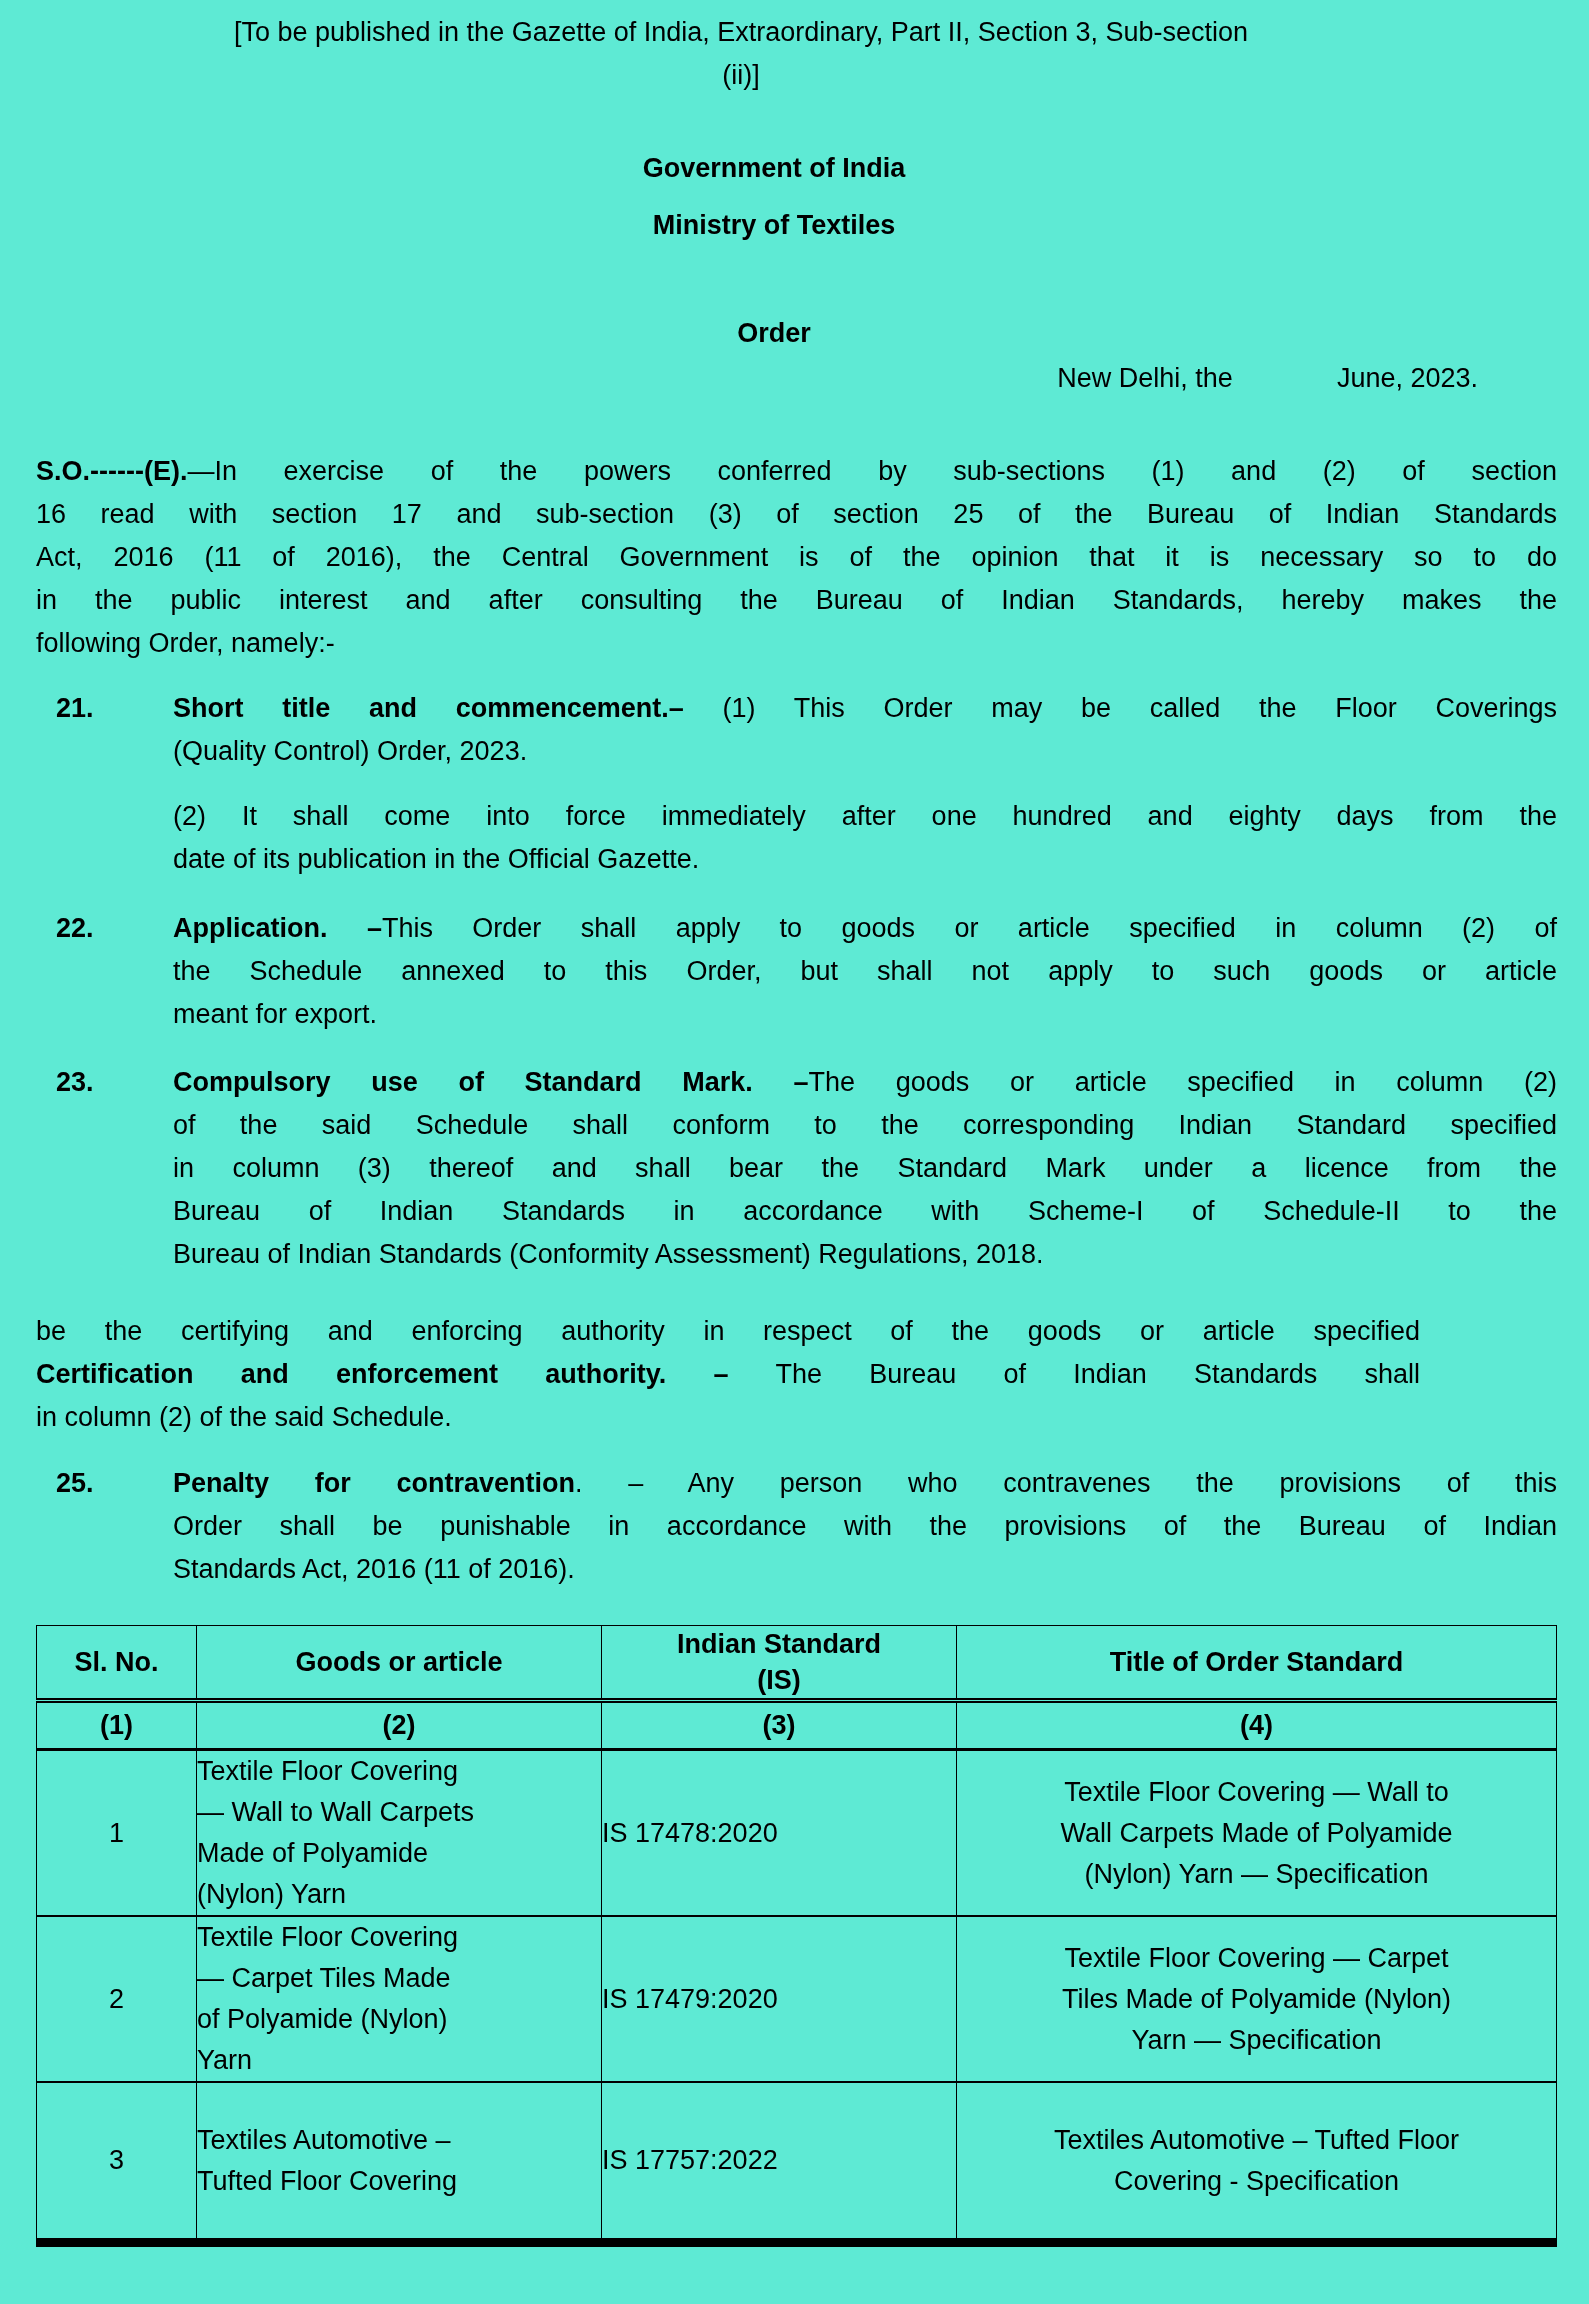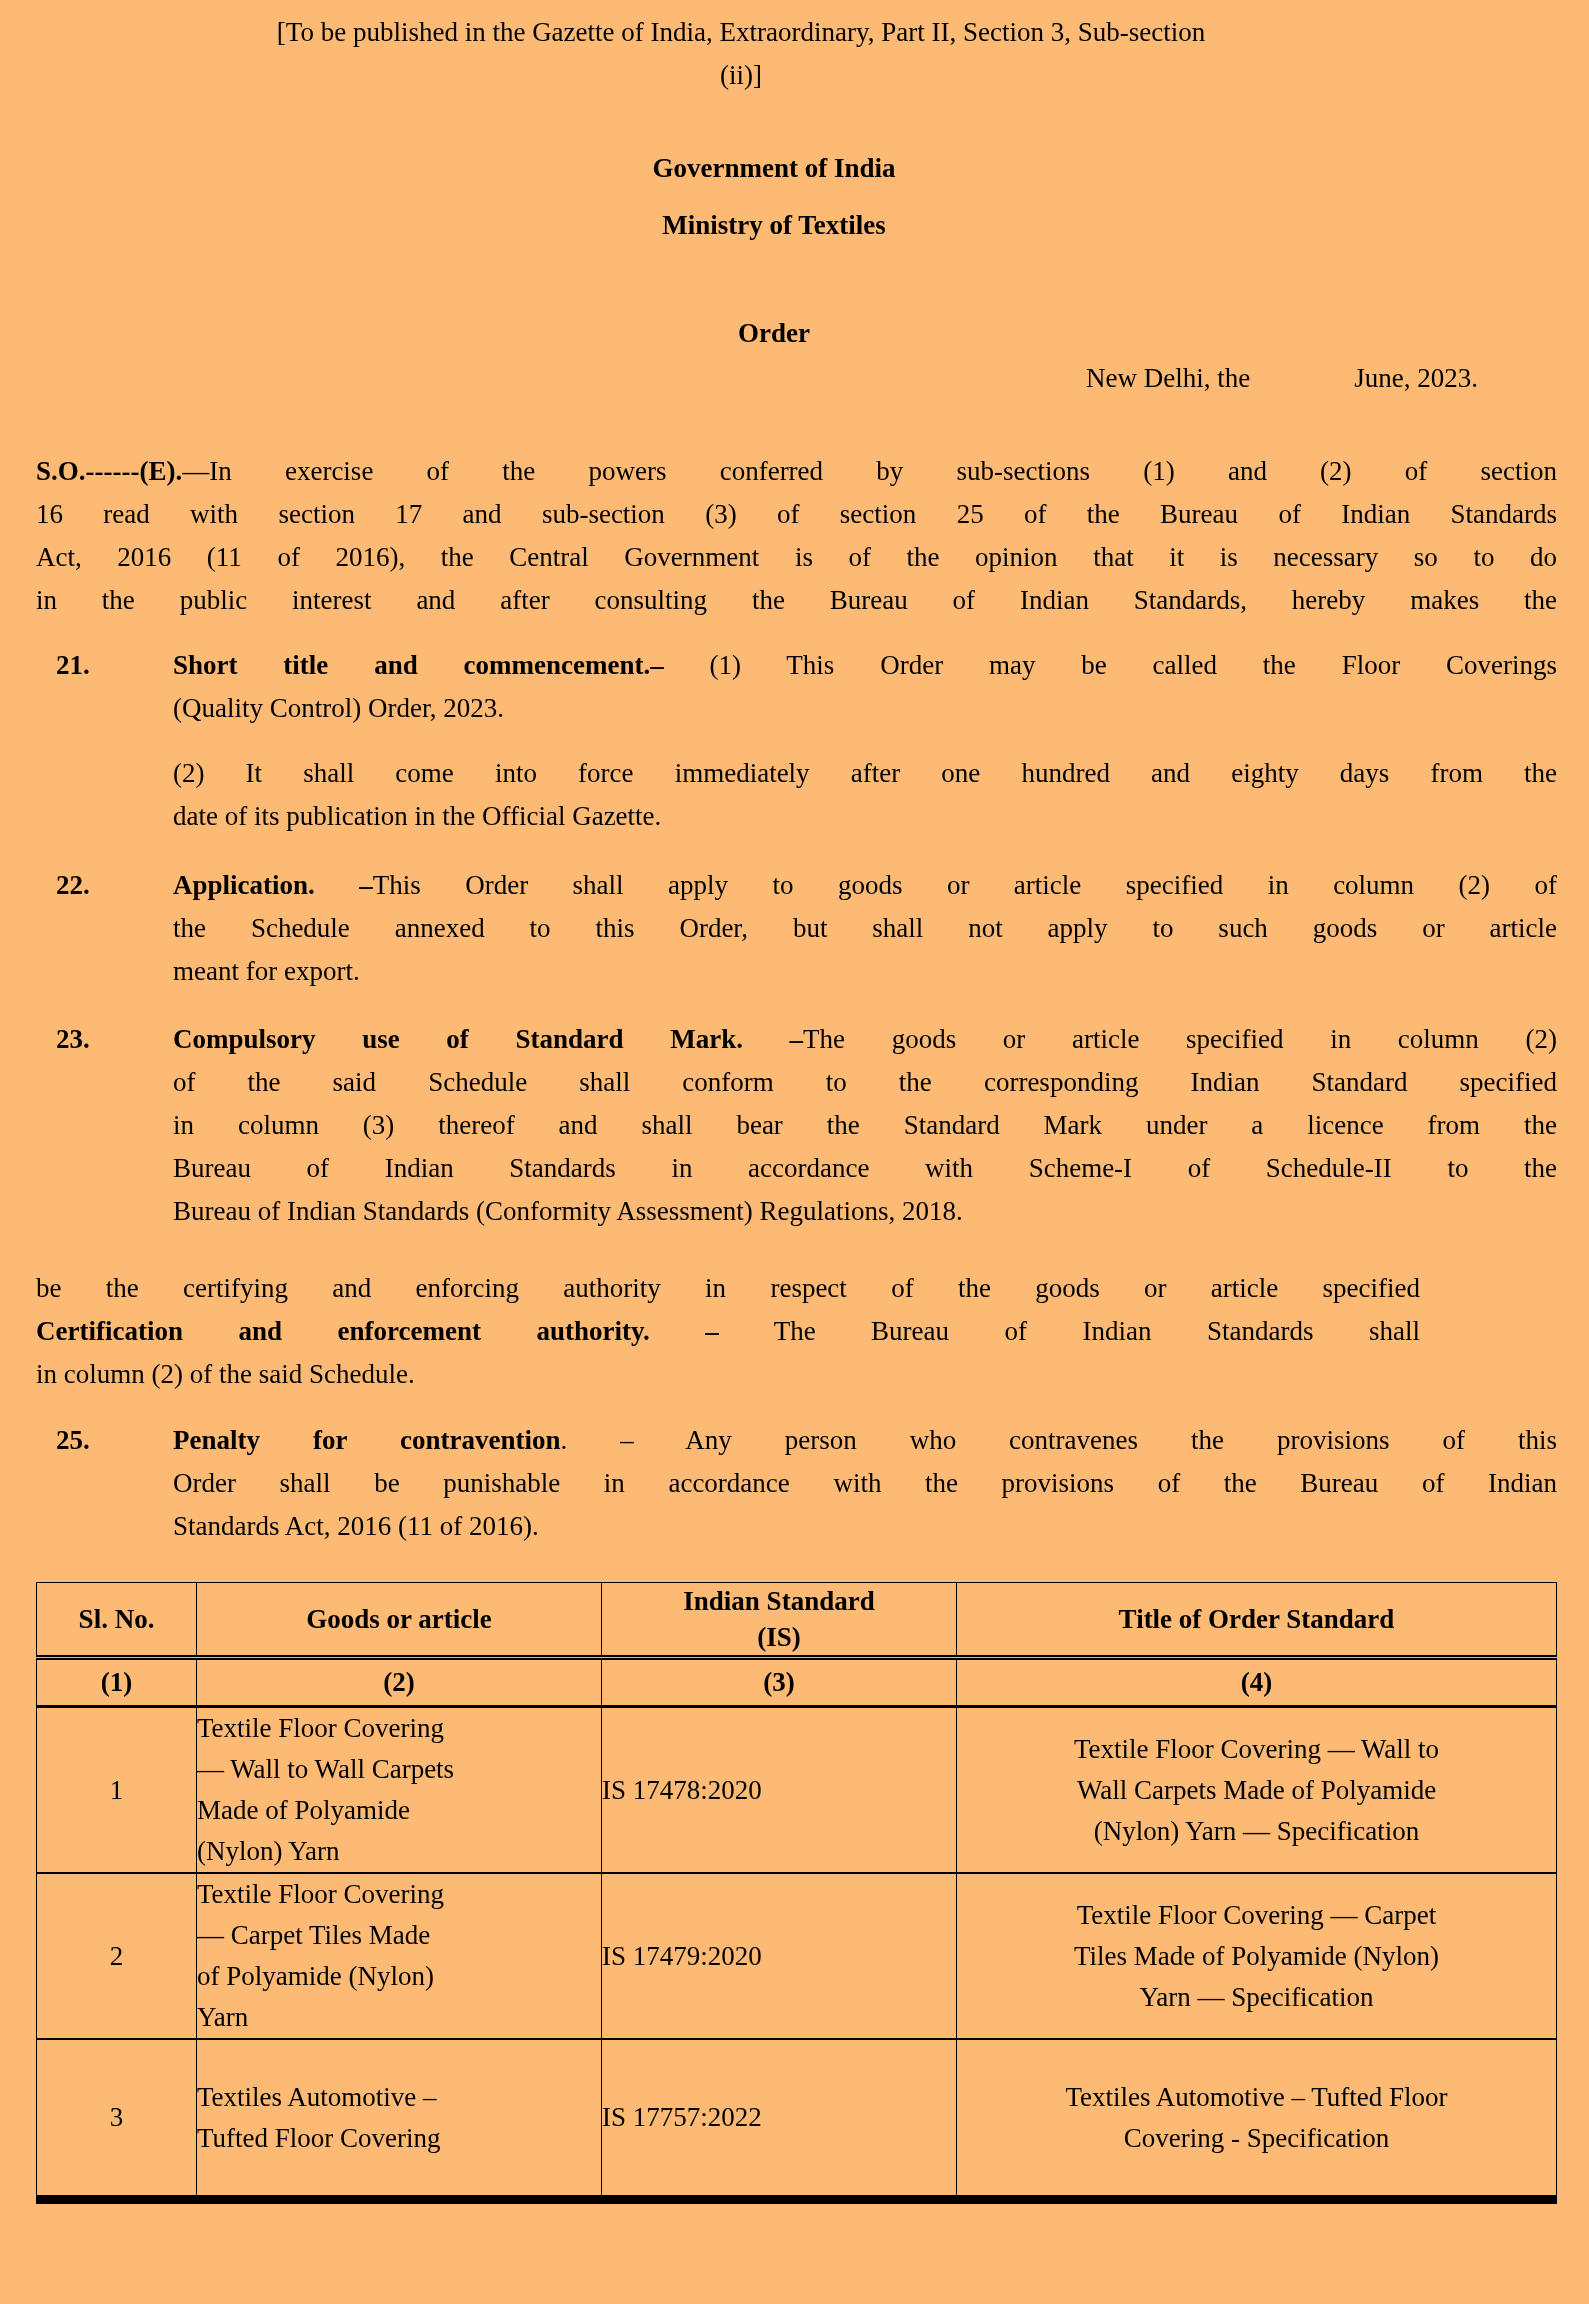--- a/index.html
+++ b/index.html
@@ -1,22 +1,22 @@
 <!DOCTYPE html>
 <html style="font-size:14.4px"><head>
 <meta charset="utf-8">
 <style>
   html, body { margin: 0; padding: 0; background: #e8e8e8; }
   .page {
     position: relative;
     width: 1590px;
     height: 2304px;
-    background: #fdba74;
+    background: #5eead4;
     color: #000000;
-    font-family: Liberation Serif, serif;
+    font-family: Liberation Sans, sans-serif;
     font-size: 27px;
     line-height: 43px;
     overflow: hidden;
   }
   .doc { padding-left: 36px; width: 1521px; }
 
   
   .note { padding-top: 10.8px; width: 1410px; text-align: center; }
   .center-head { width: 1476px; text-align: center; font-weight: bold; }
   .gov { margin-top: 50px; }
@@ -108,20 +108,21 @@
       <span class="inner">
         <span>New Delhi, the</span><span class="date-gap"></span><span>June, 2023.</span>
       </span>
     </div>
 
     <div class="so">
         <div class="jl"><b>S.O.------(E).</b>—In exercise of the powers conferred by sub-sections (1) and (2) of section</div>
         <div class="jl">16 read with section 17 and sub-section (3) of section 25 of the Bureau of Indian Standards</div>
         <div class="jl">Act, 2016 (11 of 2016), the Central Government is of the opinion that it is necessary so to do</div>
         <div class="jl">in the public interest and after consulting the Bureau of Indian Standards, hereby makes the</div>
+        <div class="jl jl-last">following Order, namely:-</div>
       </div>
 
     <div class="item item-21">
       <div class="item-num">21.</div>
       <div class="item-body">
         <div class="para">
             <div class="jl"><b>Short title and commencement.–</b> (1) This Order may be called the Floor Coverings</div>
             <div class="jl jl-last">(Quality Control) Order, 2023.</div>
           </div>
         <div class="para para-sub">

